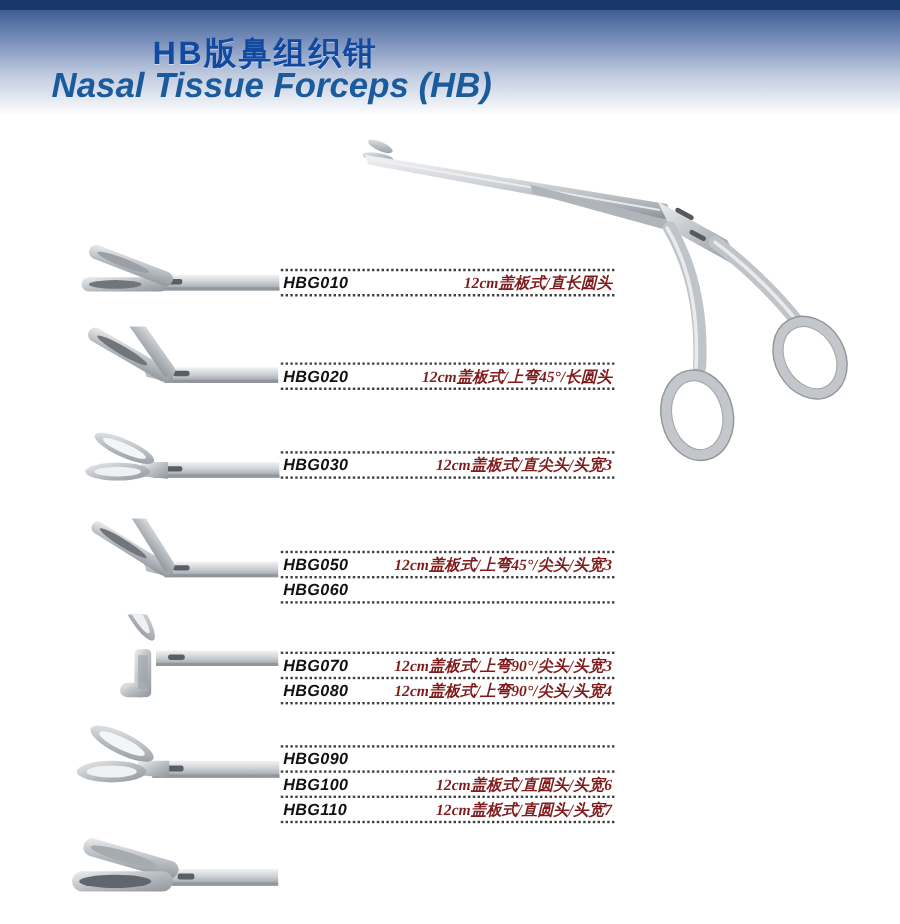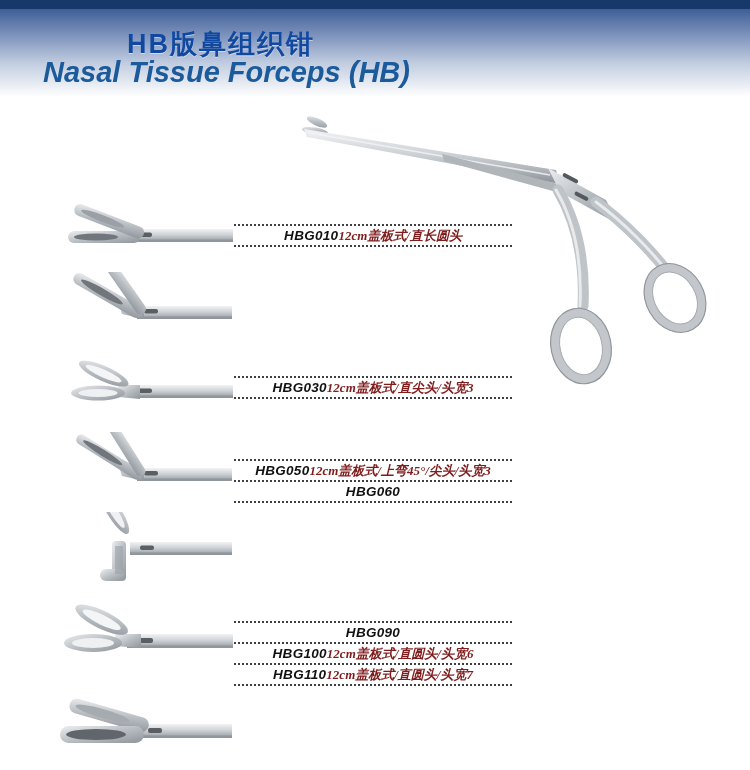--- a/index.html
+++ b/index.html
@@ -8,21 +8,21 @@
   
   .top-bar{position:absolute;left:0;top:0;width:750px;height:9px;background:#16386b;}
   .header-grad{position:absolute;left:0;top:9px;width:750px;height:88px;
         background:linear-gradient(to bottom,#3f5e96 0%,#7d93bd 30%,#c2cde0 62%,#ffffff 100%);}
   .title-cn{position:absolute;left:117px;top:26px;font-size:27px;font-weight:bold;
         letter-spacing:2px;color:#1149a0;text-shadow:0 1px 0 rgba(255,255,255,.5);margin-left:10px;}
   .title-en{position:absolute;left:43px;top:56px;font-size:29px;font-weight:bold;
         font-style:italic;color:#1b5a9b;}
   
   .p-group{position:absolute;left:234px;width:278px;border-top:2px dotted #3f3f3f;}
-  .p-row{display:flex;justify-content:center;align-items:center;height:17px;
+  .p-row{display:flex;justify-content:space-between;align-items:center;height:17px;
         border-bottom:2px dotted #3f3f3f;padding:1px 2px;}
   .p-code{font-family:"Liberation Sans",sans-serif;font-style:italic;font-weight:bold;
         font-size:13.5px;color:#111111;letter-spacing:.3px;}
   .p-desc{font-family:"Liberation Serif",serif;font-style:italic;font-weight:bold;
         font-size:13px;color:#7f1d1d;white-space:nowrap;}
   .g1{top:224px}.g2{top:302px}.g3{top:376px}.g4{top:459px}.g5{top:543px}.g6{top:621px}.g7{top:729px}
   
   .tip-img{position:absolute;}
   .main-img{position:absolute;left:292px;top:102px;}
 </style>
@@ -166,38 +166,54 @@
     <ellipse cx="44" cy="46.5" rx="30" ry="5.5" fill="#61666c"></ellipse>
   </svg>
 
   <div class="p-group g1">
     <div class="p-row">
       <span class="p-code">HBG010</span>
       <span class="p-desc">12cm盖板式/直长圆头</span>
     </div>
   </div>
 
+  <div class="p-group g2">
+    <div class="p-row">
+      <span class="p-code">HBG020</span>
+      <span class="p-desc">12cm盖板式/上弯45°/长圆头</span>
+    </div>
+  </div>
 
   <div class="p-group g3">
     <div class="p-row">
       <span class="p-code">HBG030</span>
       <span class="p-desc">12cm盖板式/直尖头/头宽3</span>
     </div>
   </div>
 
   <div class="p-group g4">
     <div class="p-row">
       <span class="p-code">HBG050</span>
       <span class="p-desc">12cm盖板式/上弯45°/尖头/头宽3</span>
     </div>
     <div class="p-row">
       <span class="p-code">HBG060</span>
     </div>
   </div>
 
+  <div class="p-group g5">
+    <div class="p-row">
+      <span class="p-code">HBG070</span>
+      <span class="p-desc">12cm盖板式/上弯90°/尖头/头宽3</span>
+    </div>
+    <div class="p-row">
+      <span class="p-code">HBG080</span>
+      <span class="p-desc">12cm盖板式/上弯90°/尖头/头宽4</span>
+    </div>
+  </div>
 
   <div class="p-group g6">
     <div class="p-row">
       <span class="p-code">HBG090</span>
     </div>
     <div class="p-row">
       <span class="p-code">HBG100</span>
       <span class="p-desc">12cm盖板式/直圆头/头宽6</span>
     </div>
     <div class="p-row">

